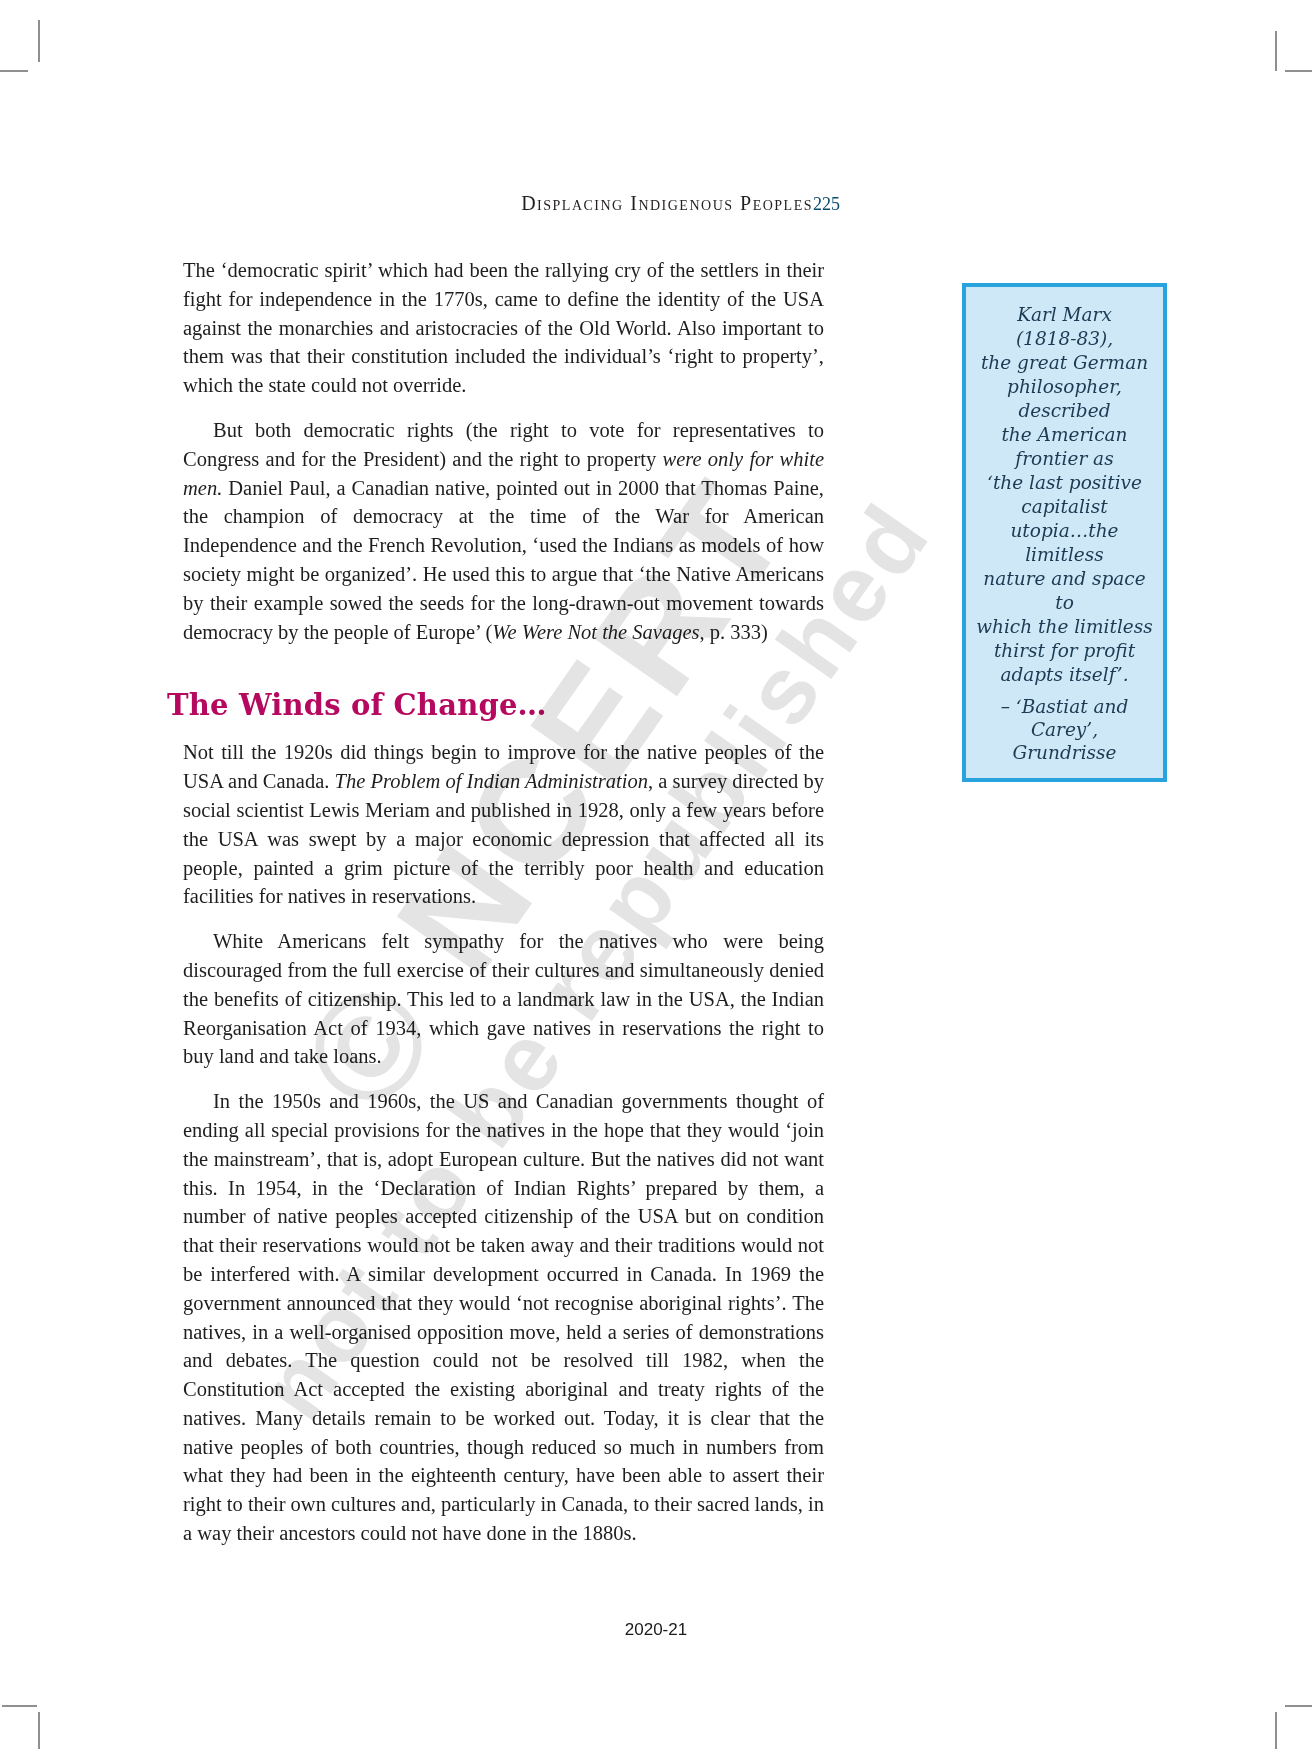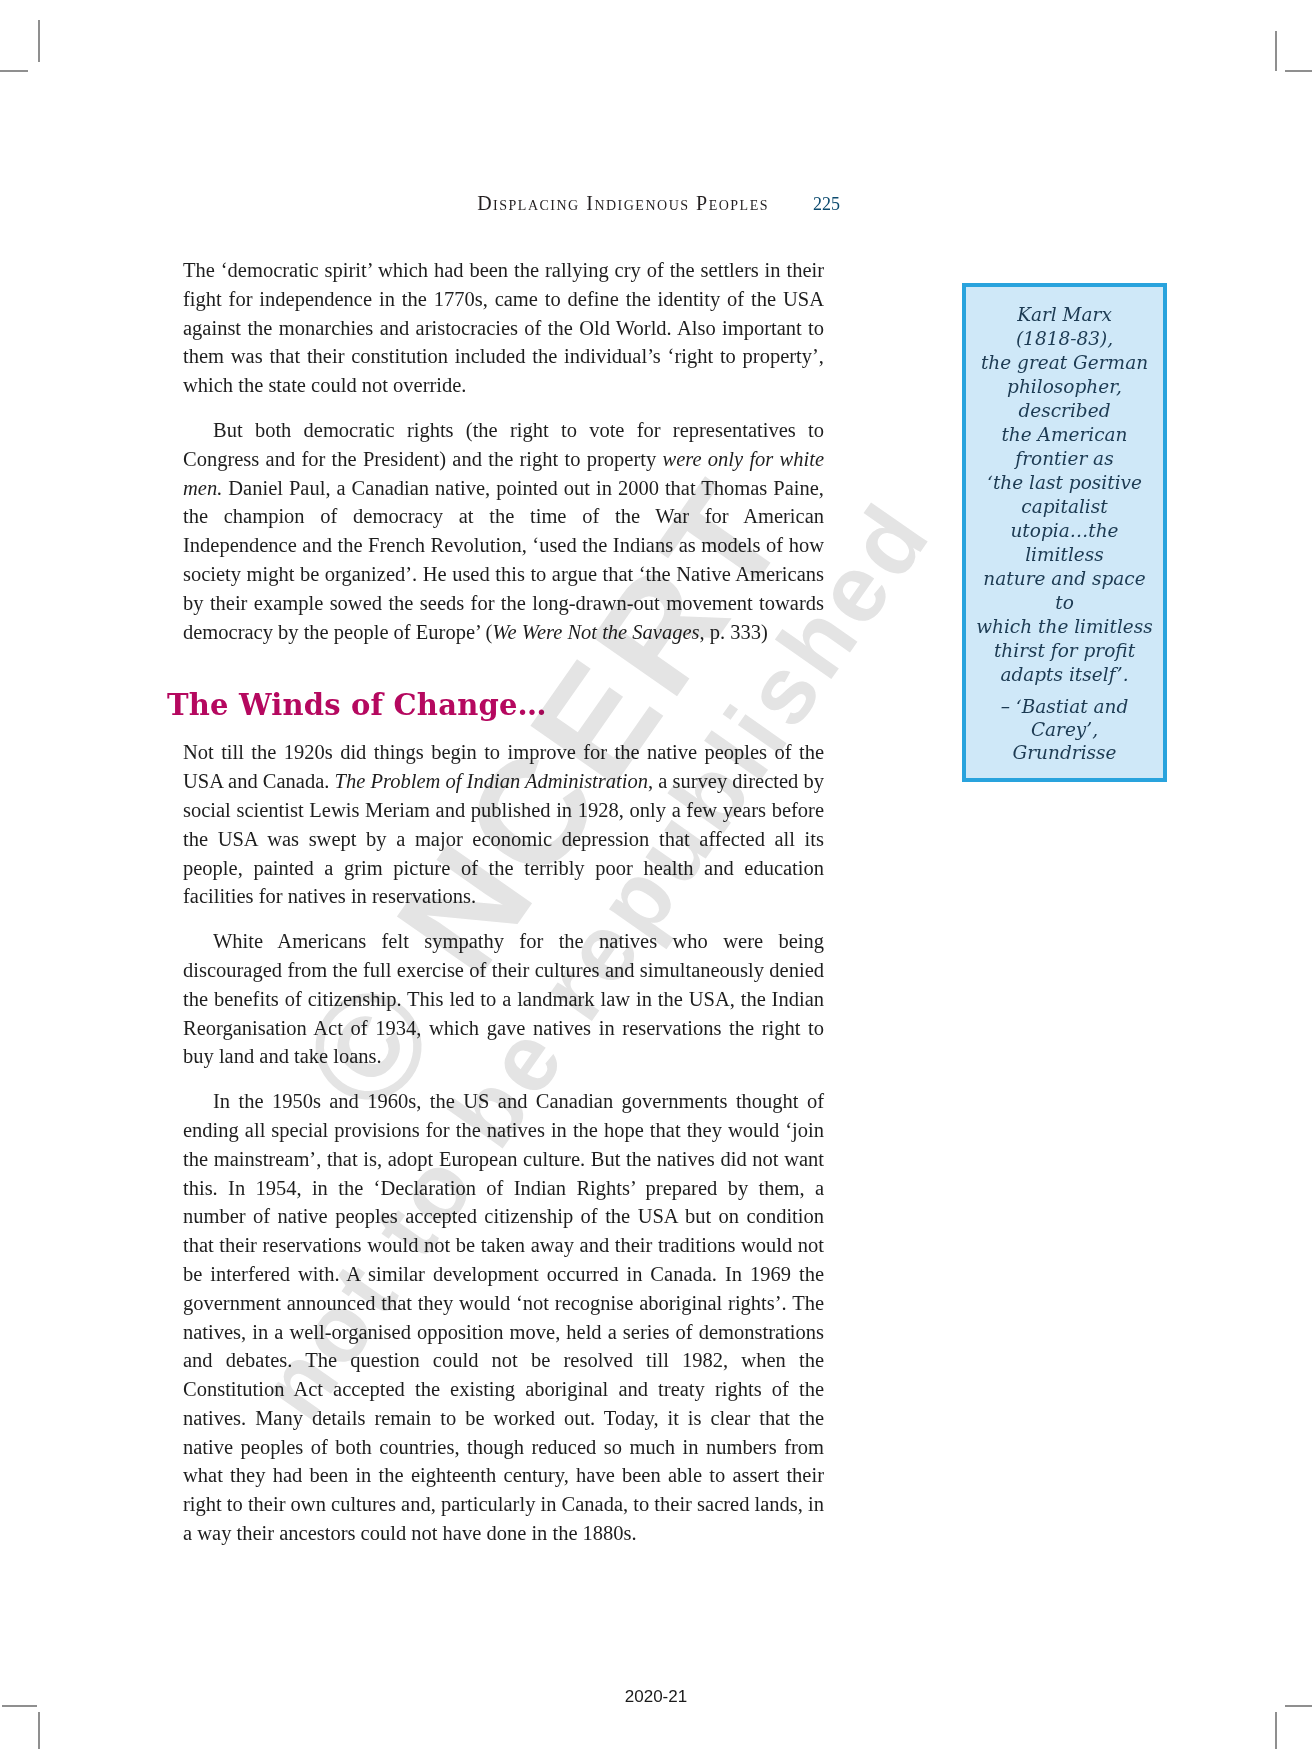--- a/index.html
+++ b/index.html
@@ -13,21 +13,21 @@
   }
 
   
   .crop { position:absolute; background:#8f8f8f; }
   .crop.v { width:2px; }
   .crop.h { height:2px; }
 
   
   .header {
     position:absolute; left:167px; top:192px; width:673px;
-    display:flex; justify-content:flex-end; align-items:baseline; gap:44px;
+    display:flex; justify-content:flex-end; align-items:baseline; 
     z-index:1;
   }
   .running-title {
     font-variant:small-caps;
     letter-spacing:1.5px;
     font-size:20px;
     color:#231f20;
   }
   .page-number { font-size:18px; color:#0c4a6e;text-align:right; }
 
@@ -100,21 +100,21 @@
     transform:translate(-50%,-50%) rotate(-55deg);
   }
   .wm2 {
     left:595px; top:960px;
     font-size:95px; letter-spacing:6px;
     transform:translate(-50%,-50%) rotate(-55deg);
   }
 
   
   .footer {
-    position:absolute; left:0; top:1687px; width:100%;
+    position:absolute; left:0; top:1620px; width:100%;
     text-align:center;
     font-family:"Liberation Sans", sans-serif;
     font-size:17px;
     color:#1a1a1a;
     z-index:1;
   }
 </style>
 </head>
 <body>
 

